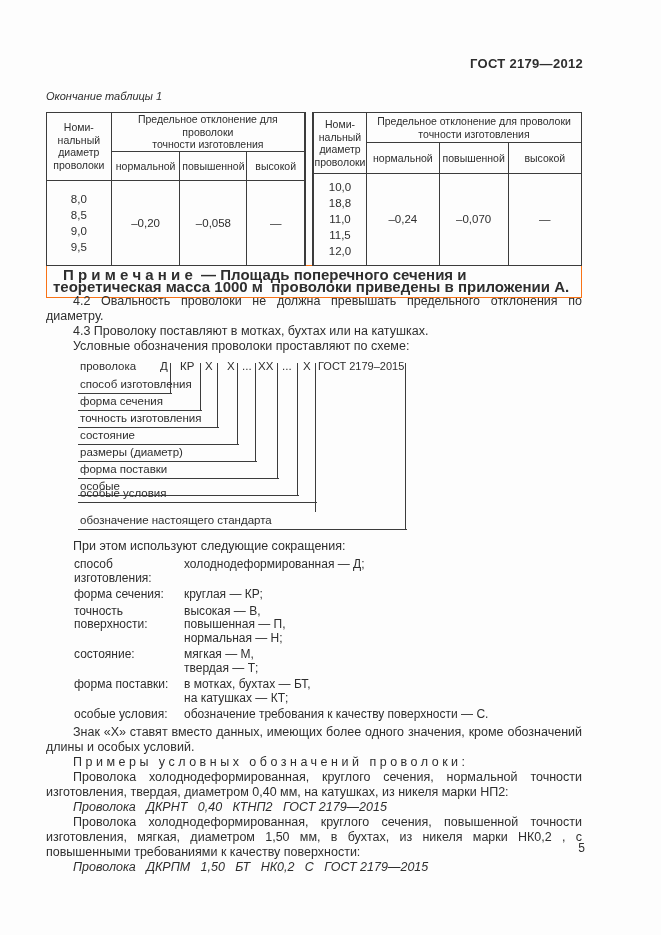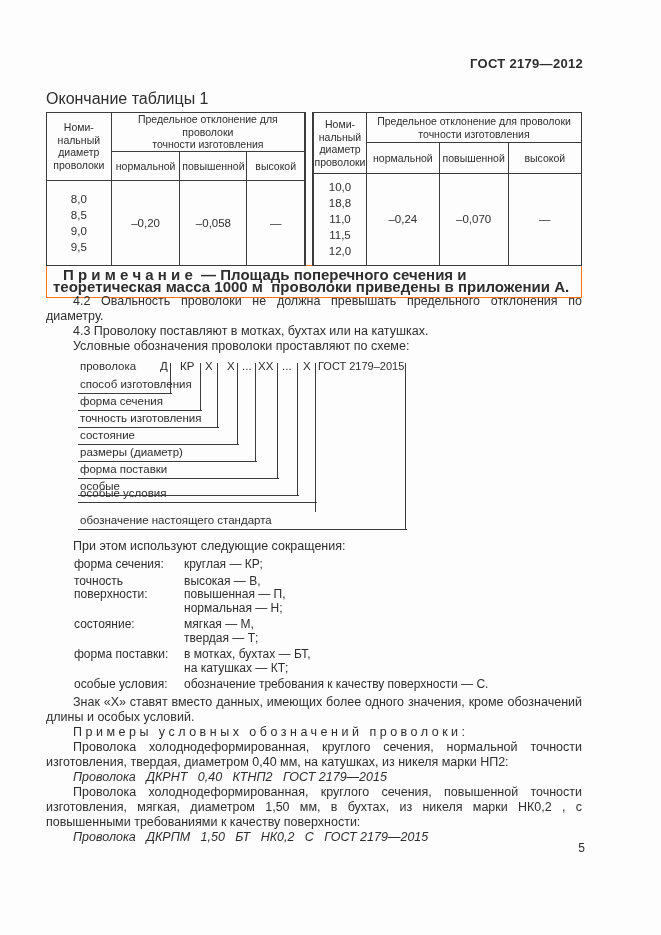--- a/index.html
+++ b/index.html
@@ -3,21 +3,21 @@
 <meta charset="utf-8">
 <style>
   html,body { margin:0; padding:0; background:#e8e8e8; }
   .page {
     position:relative; width:661px; height:935px; margin:0 auto;
     background:#fdfdfd; color:#2e2e2e;
     font-family:"Liberation Sans", sans-serif;
     overflow:hidden;
   }
   .gost-header { position:absolute; top:56px; right:78px; font-size:13px; font-weight:bold; letter-spacing:.3px; }
-  .caption { position:absolute; top:90px; left:46px; font-size:16px; }
+  .caption { position:absolute; top:90px; left:46px; font-size:11px; font-style:italic; }
 
   
   .tbl { position:absolute; top:112px; left:46px; width:536px; font-size:11px; }
   .tbl-row { display:flex; }
   table.half { border-collapse:collapse; table-layout:fixed; }
   table.half td { border:1px solid #3c3c3c; text-align:center; vertical-align:middle; padding:0; }
   td.c-diam  { white-space:pre-line; line-height:12.5px; font-size:10.5px; }
   td.c-span  { white-space:pre-line; line-height:12.5px; height:27px; font-size:10.5px; }
   td.c-sub   { height:28px; font-size:10.5px; }
   td.c-dvals { vertical-align:top; text-align:left; padding:6px 0 0 7px; white-space:pre-line;
@@ -170,20 +170,24 @@
       <div class="s-vline" style="left:199px; height:115px"></div>
       <div class="s-vline" style="left:219px; height:132px"></div>
       <div class="s-vline" style="left:237px; height:149px"></div>
       <div class="s-vline" style="left:327px; height:166px"></div>
     </div>
 
     <p class="ind" style="margin-top:4px">При этом используют следующие сокращения:</p>
 
     <div class="abbr">
       <div class="entry">
+        <span class="term">способ изготовления:</span>
+        <span class="val">холоднодеформированная  — Д;</span>
+      </div>
+      <div class="entry">
         <span class="term">форма сечения:</span>
         <span class="val">круглая — КР;</span>
       </div>
       <div class="entry">
         <span class="term">точность поверхности:</span>
         <span class="val">высокая — В,
 повышенная — П,
 нормальная — Н;</span>
       </div>
       <div class="entry">

